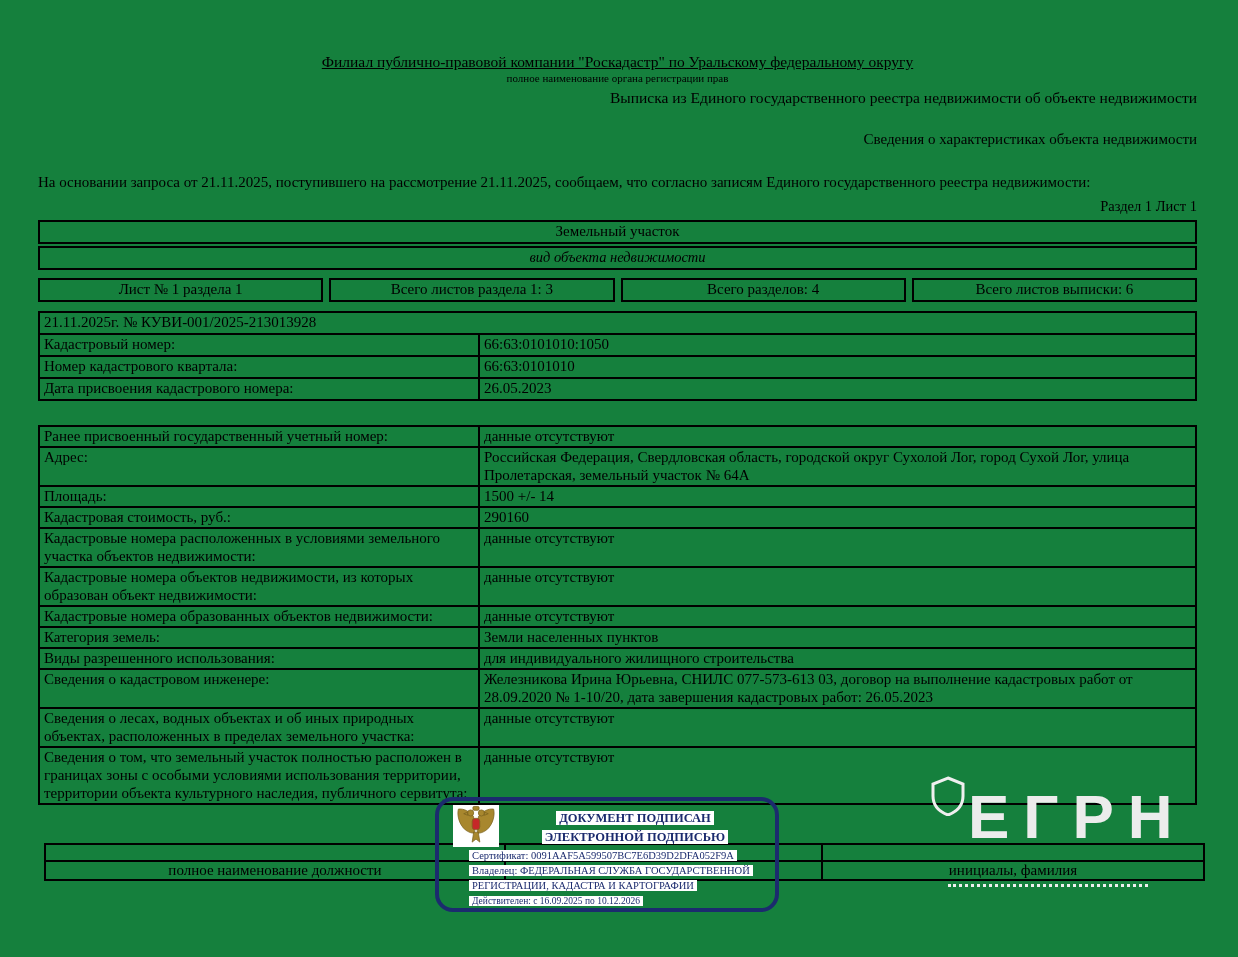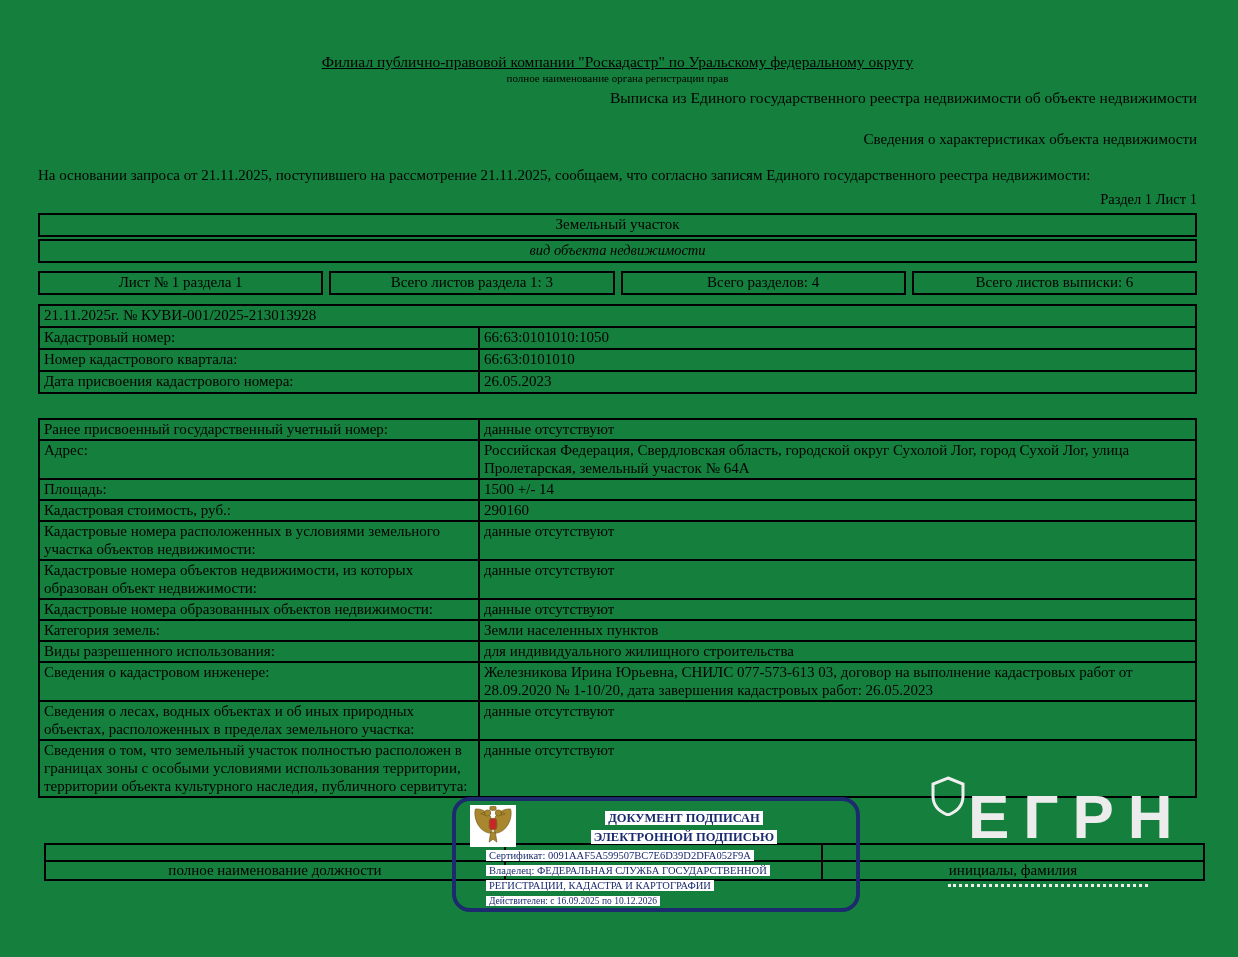--- a/index.html
+++ b/index.html
@@ -8,21 +8,21 @@
     font-family:"Liberation Serif", serif; font-size:15px; color:#000;
     overflow:hidden;
   }
   .content { position:absolute; left:38px; top:0; width:1159px; }
 
   
   .org-name   { margin-top:53px; text-align:center; font-size:15.5px; text-decoration:underline; }
   .org-caption{ text-align:center; font-size:11px; margin-top:1px; }
   .doc-title  { text-align:right; font-size:15.5px; margin-top:5px; }
   .section-title { text-align:right; margin-top:24px; }
-  .request-line  { margin-top:19px; }
+  .request-line  { margin-top:26px; }
   .section-sheet { text-align:right; margin-top:7px; font-size:14.5px; }
 
   
   .box { border:2px solid #000; box-sizing:border-box; }
   .row-kind    { margin-top:5px; text-align:center; padding:1px 0 2px; }
   .row-caption { margin-top:2px; text-align:center; padding:1px 0 2px; font-size:14.5px;font-style:italic; }
   .sheet-row   { margin-top:8px; display:grid; grid-template-columns:1fr 1fr 1fr 1fr; column-gap:6px; }
   .sheet-row .box { text-align:center; padding:1px 0 2px; }
 
   
@@ -45,22 +45,22 @@
     position:absolute; left:78px; top:10px; width:320px;
     font-family:"Liberation Sans", sans-serif; font-weight:bold;
     font-size:62px; letter-spacing:14px; line-height:62px; color:#ececec;
   }
   .watermark .wm-icon { position:absolute; left:40px; top:0; }
   .watermark .wm-under { position:absolute; left:58px; top:108px; width:200px; border-top:3px dotted #efefef; }
 
   
   .stamp {
     position:absolute; box-sizing:border-box; z-index:2;
-    top:797px; left:414px;            
-    width:408px; height:115px;
+    top:797px; left:397px;            
+    width:344px; height:115px;
     border:4px solid #1b2b6e; border-radius:18px;
     color:#1b2b6e; background:transparent;
   }
   .stamp .wbg { background:#fff; padding:0 3px; }
   .stamp-title { position:absolute; left:64px; right:8px; text-align:center; font-weight:bold; font-size:12.5px; line-height:13px; }
   .stamp-title.t1 { top:11px; }
   .stamp-title.t2 { top:30px; }
   .stamp-small { position:absolute; left:30px; font-size:10.5px; line-height:12px; white-space:nowrap; }
   .stamp-cert   { top:49px; }
   .stamp-owner1 { top:64px; }

